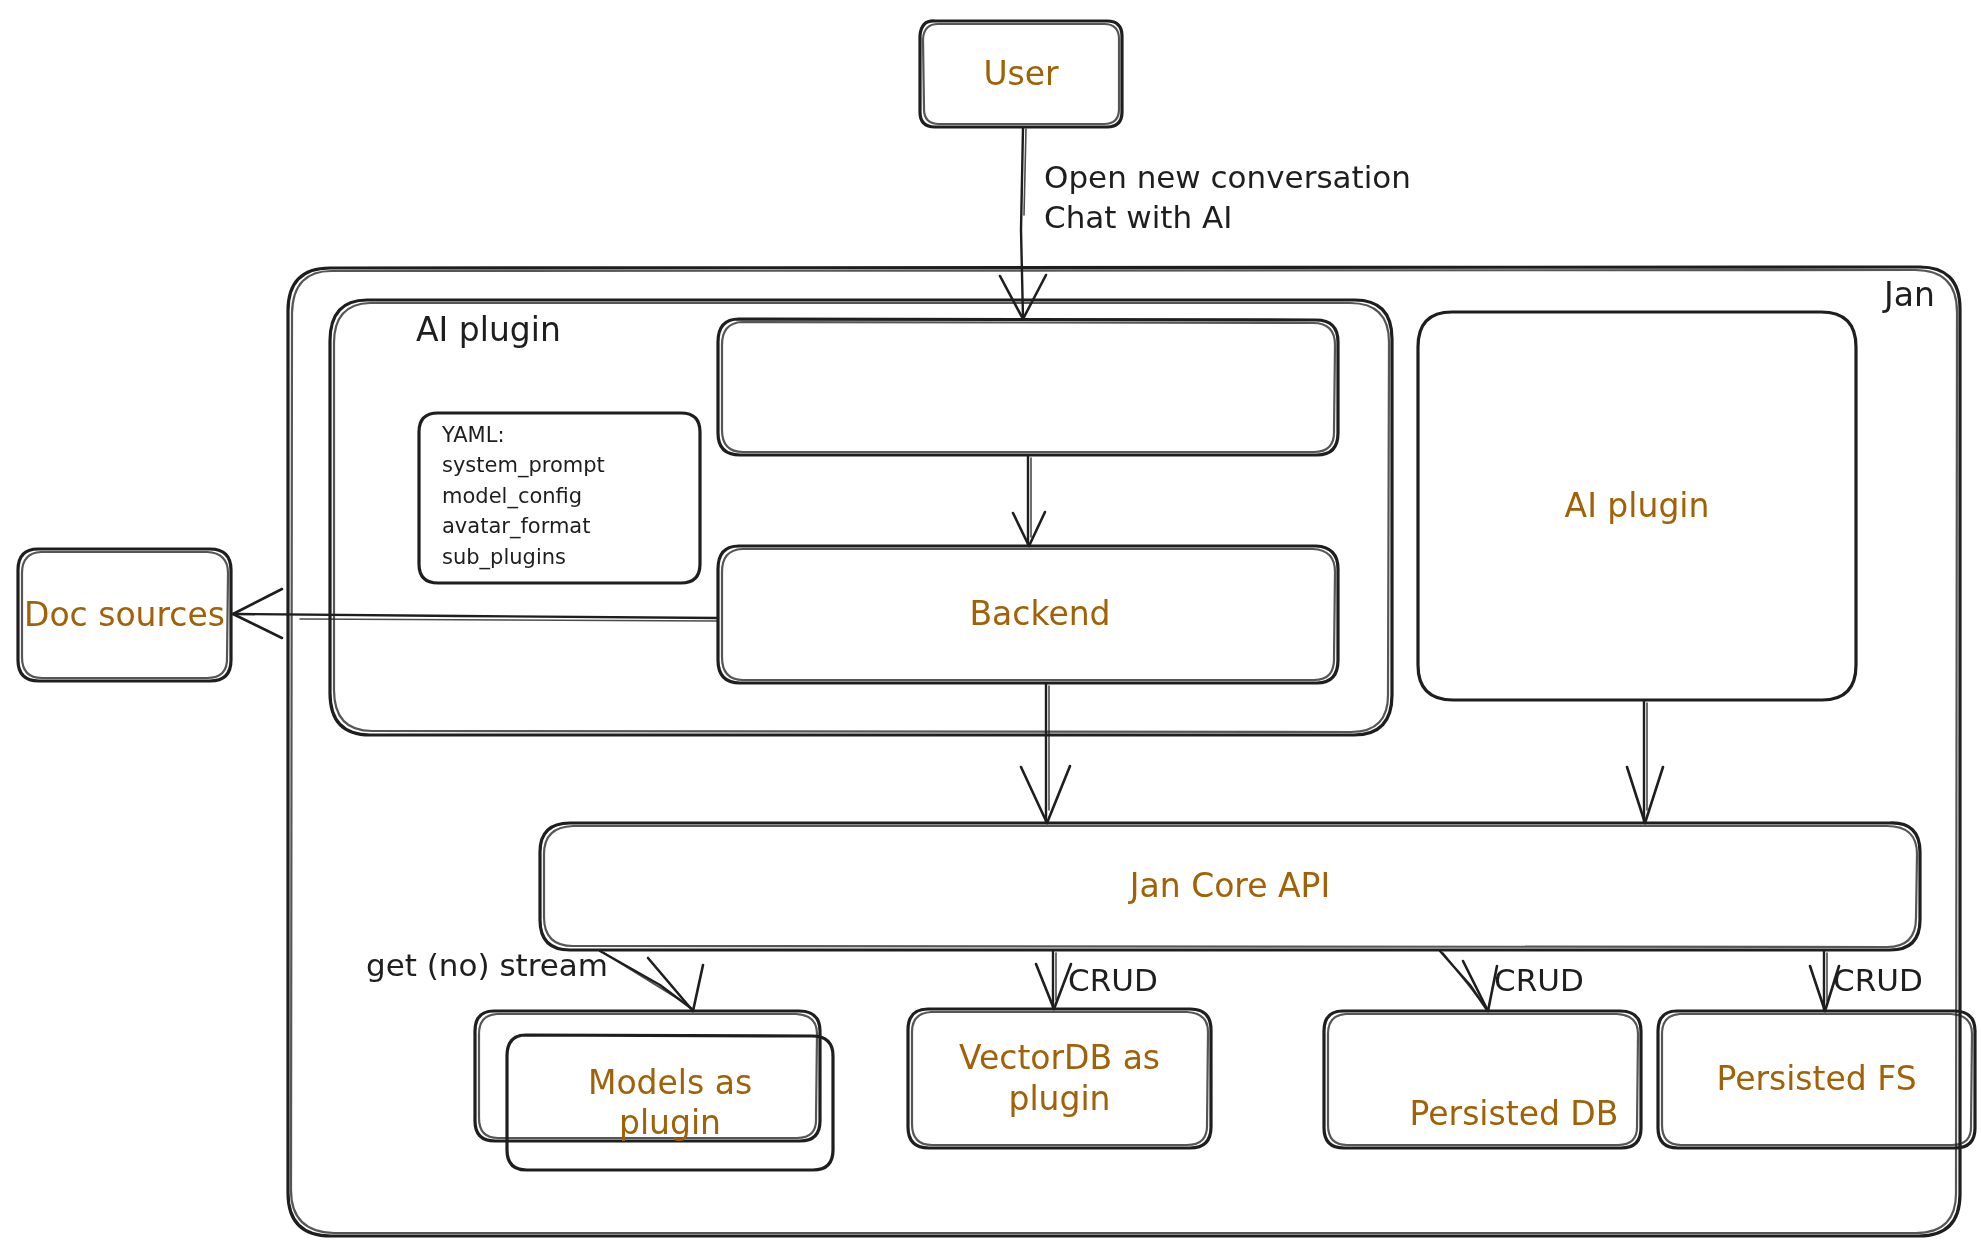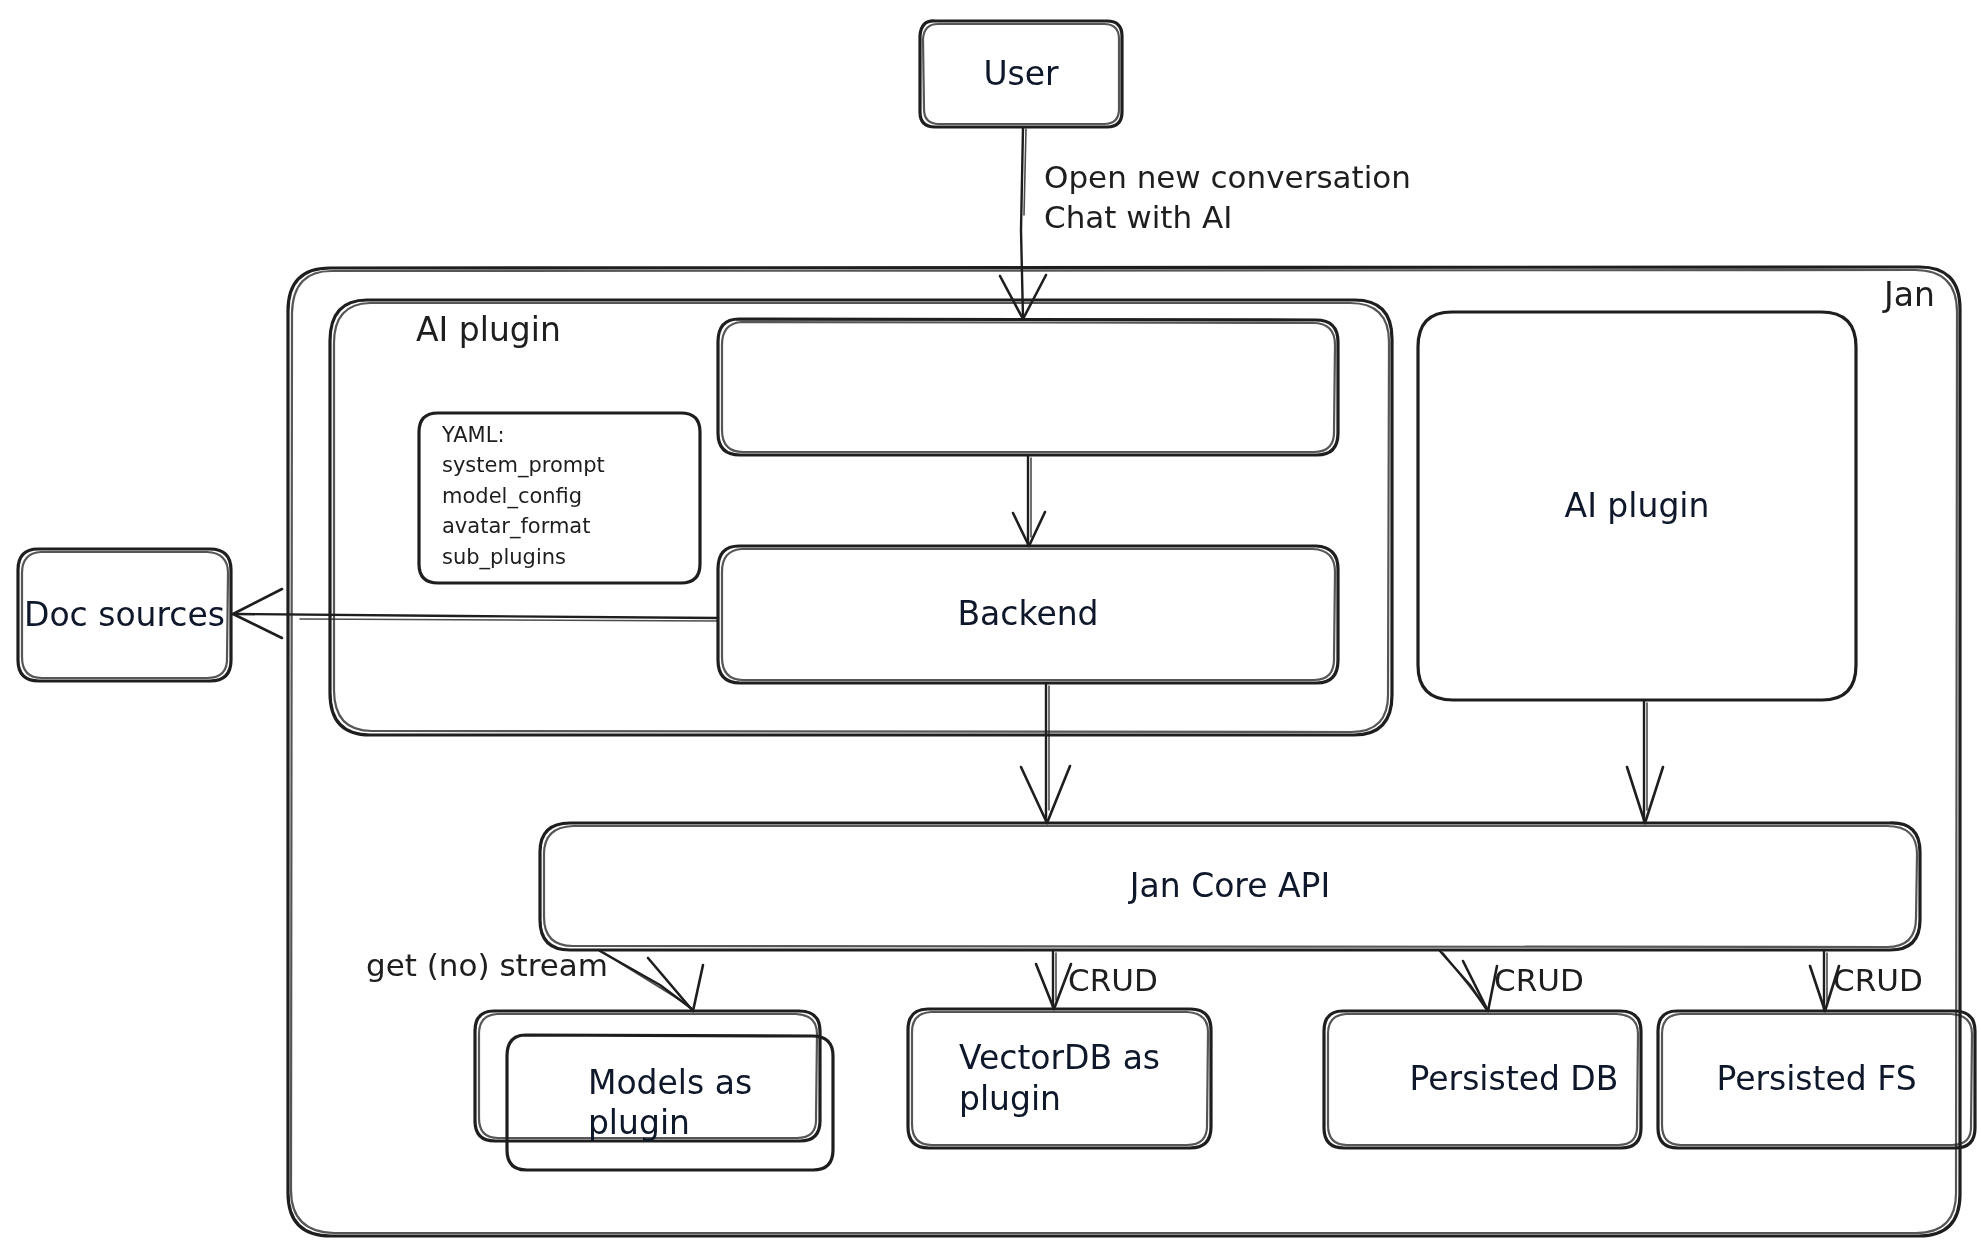--- a/index.html
+++ b/index.html
@@ -23,21 +23,22 @@
     left: 0;
     top: 0;
     width: 1981px;
     height: 1246px;
   }
   .node-label {
     position: absolute;
     display: flex;
     align-items: center;
     justify-content: center;
-    color: #0f172a;
+    text-align: center;
+    color: #a16207;
     font-family: "DejaVu Sans", sans-serif;
     pointer-events: none;
     white-space: pre-line;
     line-height: 1.22;
   }
   .edge-label {
     position: absolute;
     color: #1e1e1e;
     font-family: "DejaVu Sans", sans-serif;
     white-space: pre-line;
@@ -238,35 +239,35 @@
     </g>
   </svg>
 
   <div class="container-label sz-cont" style="left:1846px; top:275px;margin-left:38px;">Jan</div>
 
   <div class="container-label sz-cont" style="left:416px; top:310px;">AI plugin</div>
 
   <div class="node-label sz-node" style="left:920px; top:21px; width:202px; height:106px;">User</div>
 
 
-  <div class="node-label sz-node" style="left:718px; top:546px; width:620px; height:137px;">Backend</div>
+  <div class="node-label sz-node" style="left:718px; top:546px; width:620px; height:137px;padding-left:12px;">Backend</div>
 
   <div class="node-label sz-node" style="left:1418px; top:312px; width:438px; height:388px;">AI plugin</div>
 
   <div class="node-label sz-node" style="left:18px; top:549px; width:213px; height:132px;">Doc sources</div>
 
   <div class="node-label sz-node" style="left:540px; top:823px; width:1380px; height:127px;">Jan Core API</div>
 
   <div class="node-label sz-node" style="left:507px; top:1036px; width:326px; height:134px;">Models as
 plugin</div>
 
   <div class="node-label sz-node" style="left:908px; top:1009px; width:303px; height:139px;">VectorDB as
 plugin</div>
 
-  <div class="node-label sz-node" style="left:1324px; top:1011px; width:380px; height:137px;border-radius:16px;">Persisted DB</div>
+  <div class="node-label sz-node" style="left:1324px; top:1046px; width:380px; height:137px;border-radius:16px;">Persisted DB</div>
 
   <div class="node-label sz-node" style="left:1658px; top:1011px; width:317px; height:137px;">Persisted FS</div>
 
   <div class="yaml-text sz-yaml" style="left:442px; top:420px;">YAML:
 system_prompt
 model_config
 avatar_format
 sub_plugins</div>
 
   <div class="edge-label sz-edge" style="left:1044px; top:158px;">Open new conversation

